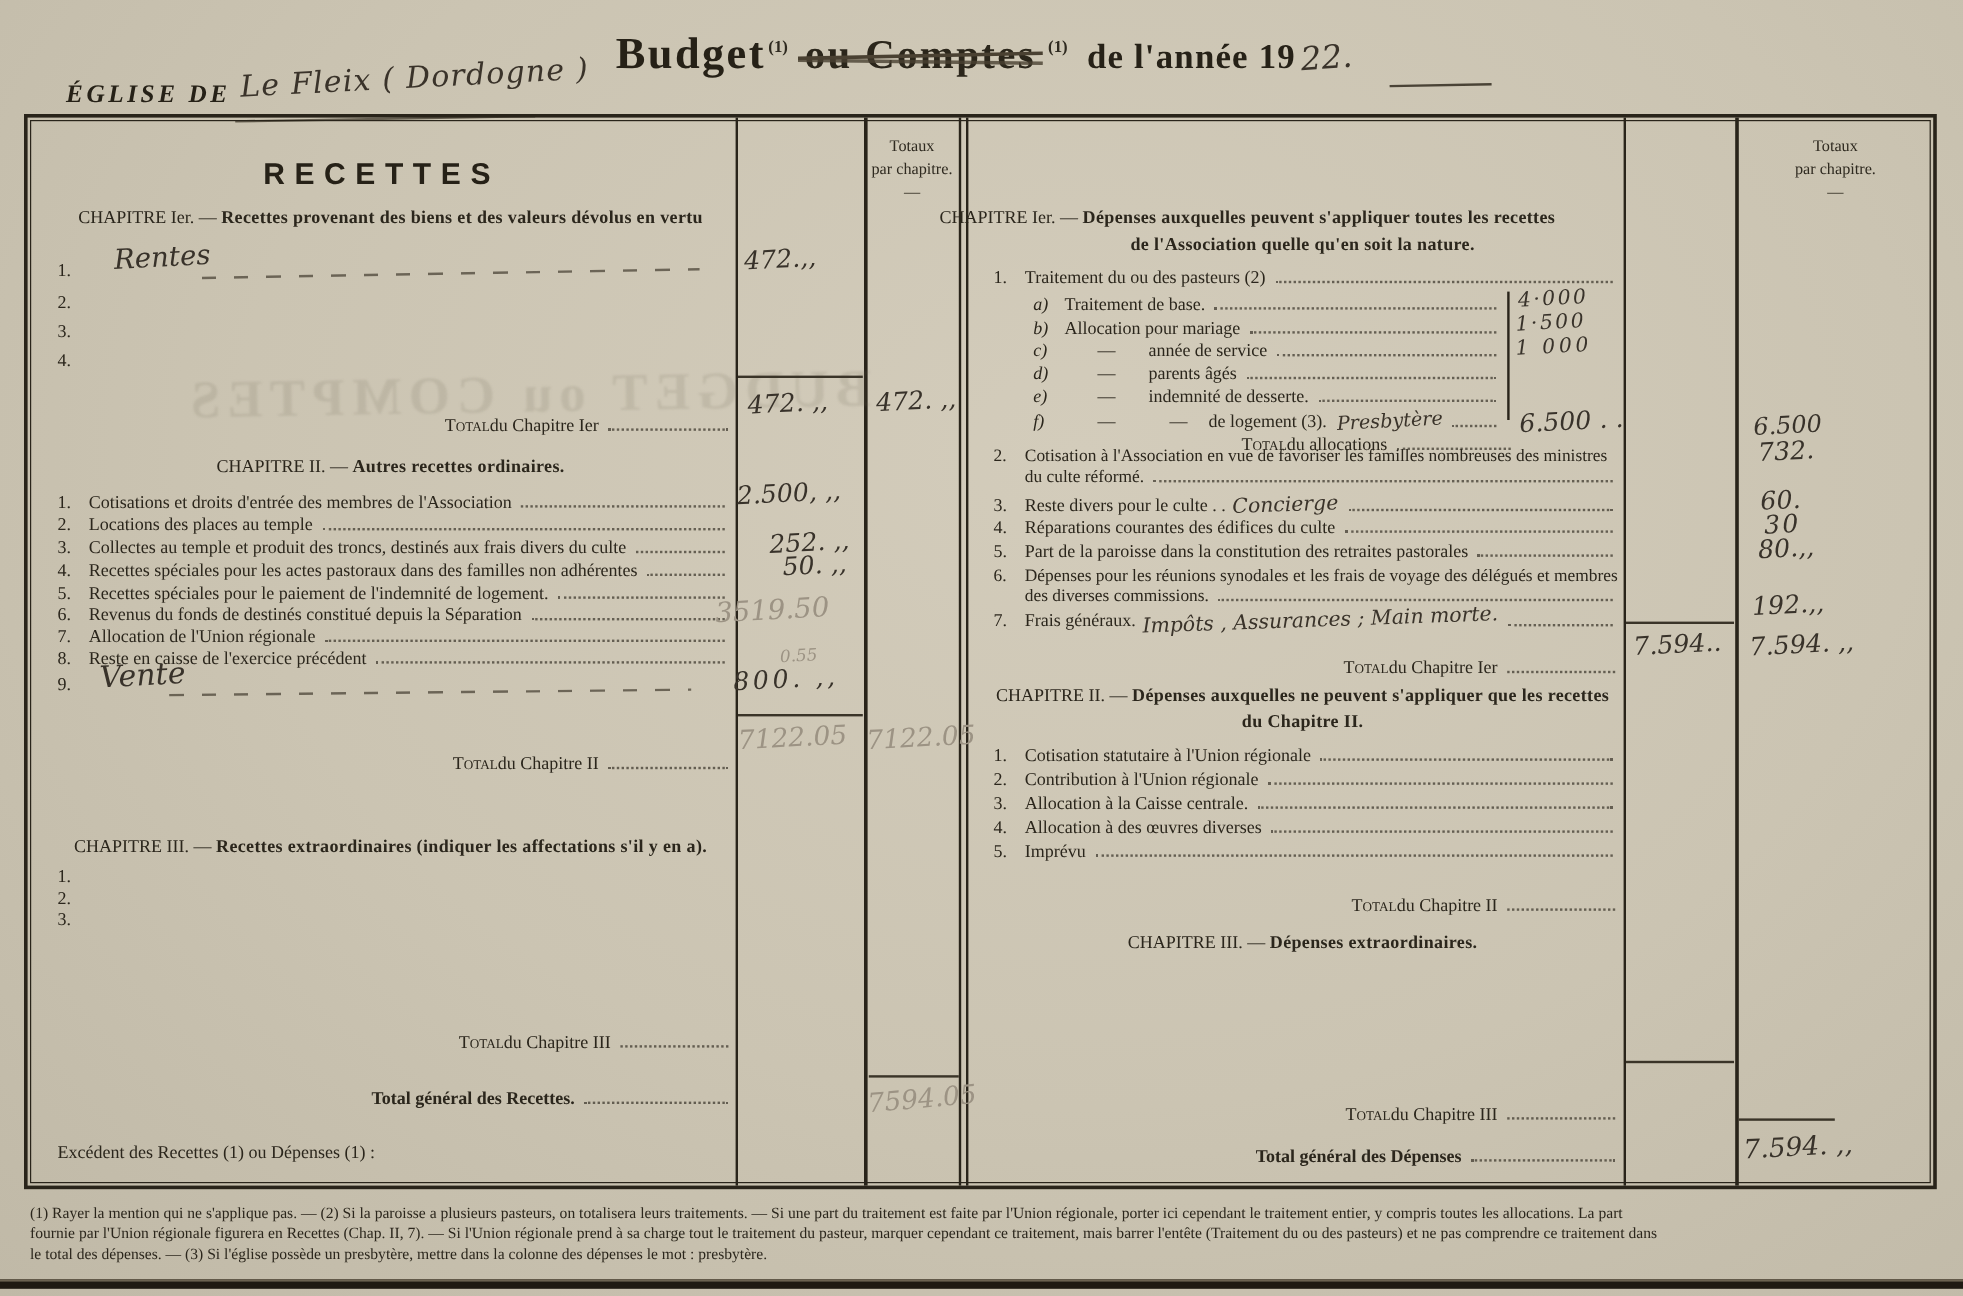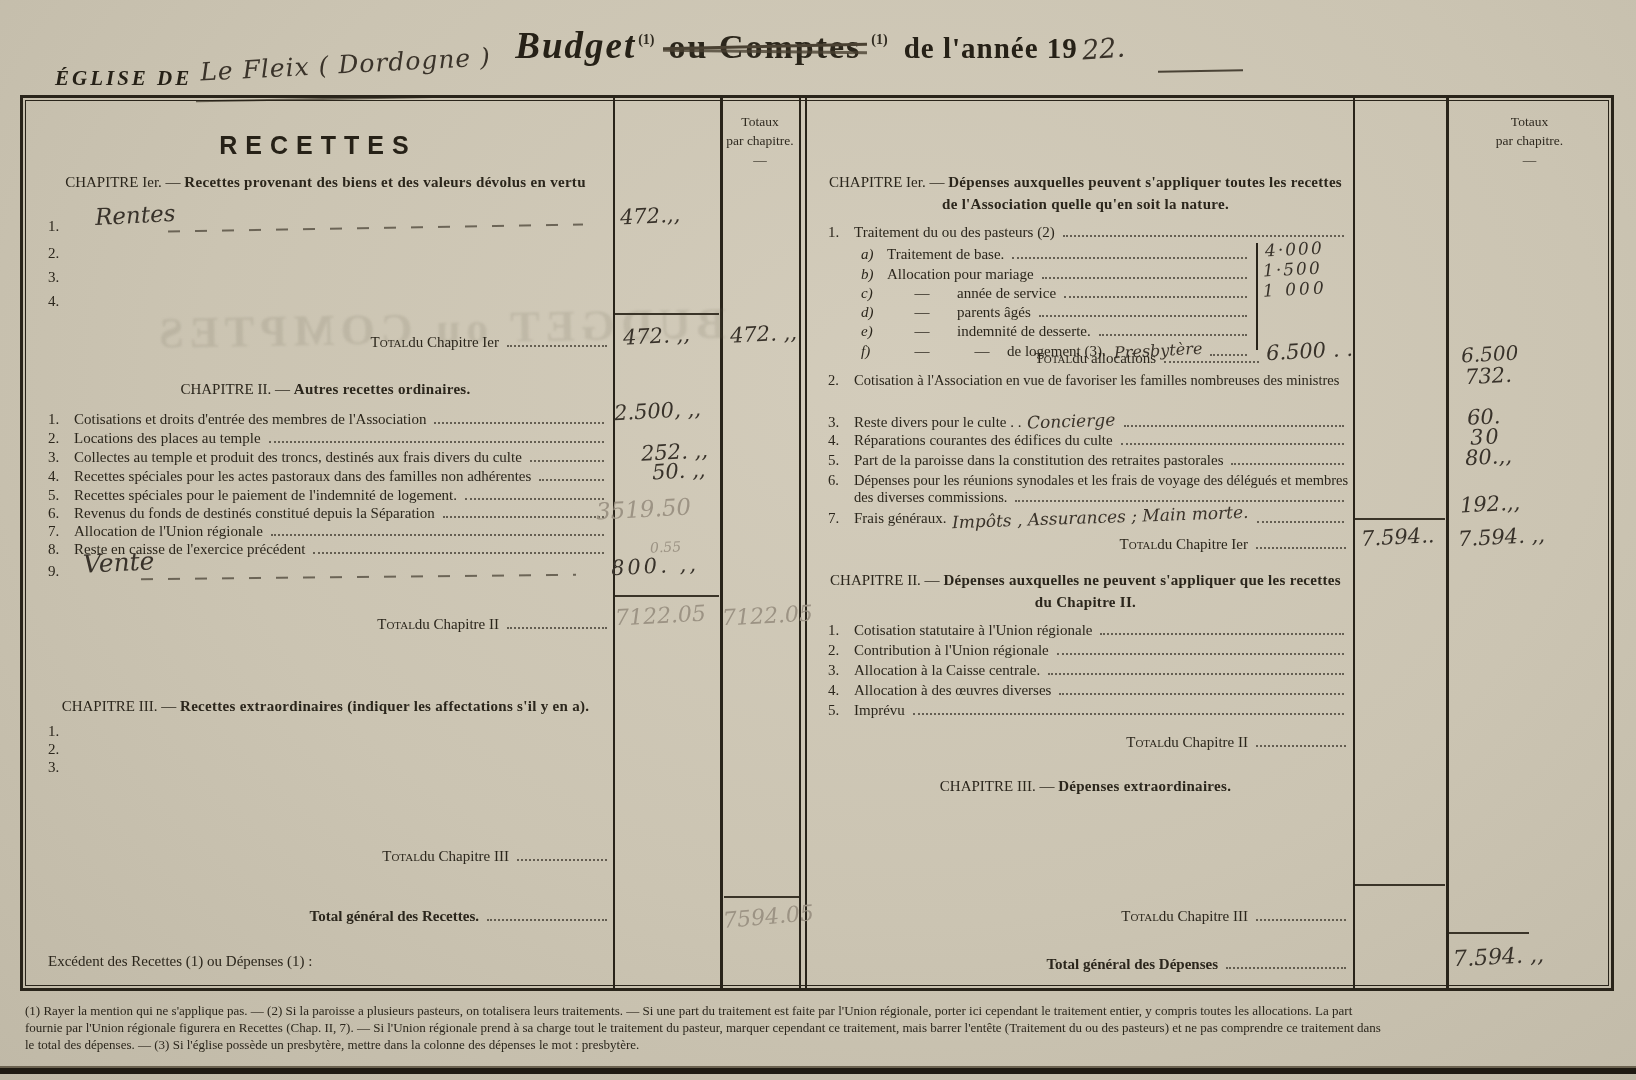--- a/index.html
+++ b/index.html
@@ -3,21 +3,21 @@
 <meta charset="utf-8">
 <style>
   html,body{margin:0;padding:0;}
   body{
     width:1636px;height:1080px;overflow:hidden;position:relative;
     background:radial-gradient(ellipse at 55% 35%, #d3ccbb 0%, #cbc4b2 55%, #c0b9a7 100%);
     font-family:"Liberation Serif",serif;color:#2f2a20;
   }
   
   .title-line{position:absolute;left:340px;top:24px;width:960px;display:flex;align-items:baseline;justify-content:center;white-space:nowrap;}
-  .t-budget{font-size:37px;font-weight:bold;letter-spacing:2px;color:#262117;font-style:italic;}
+  .t-budget{font-size:37px;font-weight:bold;letter-spacing:2px;color:#262117;}
   .t-sup{font-size:14px;font-weight:bold;vertical-align:super;position:relative;top:-14px;margin:0 6px 0 2px;}
   .t-struck{font-size:34px;font-weight:bold;letter-spacing:2px;color:#2b261b;position:relative;margin:0 8px;}
   .t-struck .strike1,.t-struck .strike2{position:absolute;left:-3%;width:106%;height:3px;background:#4a4132;}
   .t-struck .strike1{top:46%;transform:rotate(-1.2deg);}
   .t-struck .strike2{top:58%;transform:rotate(0.7deg);opacity:.8;}
   .t-suffix{font-size:29px;font-weight:bold;letter-spacing:1px;margin-left:10px;color:#262117;}
   .hand{font-family:"DejaVu Serif",serif;font-style:italic;color:#3a332a;}
   .t-year{font-size:27px;margin-left:4px;transform:rotate(-4deg);}
   .eglise{position:absolute;left:55px;top:66px;font-size:21px;font-weight:bold;font-style:italic;letter-spacing:3px;color:#262117;}
   .eglise-hand{position:absolute;left:200px;top:50px;font-size:25px;transform:rotate(-3deg);letter-spacing:1px;}
@@ -31,21 +31,21 @@
   
   .totaux-hdr{position:absolute;text-align:center;font-size:13.5px;line-height:19px;color:#2f2a20;}
   .big-heading{position:absolute;text-align:center;font-family:"Liberation Sans",sans-serif;font-weight:bold;font-size:25px;letter-spacing:8px;color:#262117;}
   .chap{position:absolute;text-align:center;font-size:15px;color:#2b261c;}
   .chap b{letter-spacing:.3px;}
   
   .row{position:absolute;display:flex;align-items:baseline;font-size:15px;line-height:1.15;color:#2b261c;white-space:nowrap;}
   .row .num{width:26px;flex:none;}
   .dots{flex:1;min-width:14px;border-bottom:2px dotted rgba(56,50,40,.7);margin:0 6px 3px 8px;}
   .dots-fixed{border-bottom:2px dotted rgba(56,50,40,.7);margin:0 4px 3px 8px;}
-  .sc{font-variant:small-caps;}
+  .sc{font-variant:small-caps;margin-top:13px;}
   .end{justify-content:flex-end;}
   .boldlbl{font-weight:bold;}
   
   .val{position:absolute;font-family:"DejaVu Serif",serif;font-style:italic;color:#38322a;transform:rotate(-3deg);white-space:nowrap;}
   .pencil{color:#9c9384;}
   .handline{position:absolute;height:2px;background:repeating-linear-gradient(90deg,#4b4437 0 12px,transparent 12px 27px);opacity:.75;}
   .ghost{position:absolute;transform:scaleX(-1) rotate(1deg);color:rgba(110,104,88,.16);font-weight:bold;font-size:44px;letter-spacing:6px;filter:blur(1px);font-family:"Liberation Serif",serif;white-space:nowrap;}
   
   .footnote{position:absolute;left:25px;width:1588px;font-size:13px;line-height:17px;color:#2b261c;}
   .bottom-bar{position:absolute;left:0;top:1066px;width:1636px;height:6px;background:#1f1a12;border-top:2px solid #6b6250;}
@@ -216,21 +216,21 @@
   <div class="row" style="left:25px;top:855px;width:560px;">
       <span>Excédent des Recettes (1) ou Dépenses (1) :</span>
     </div>
 
   <div class="totaux-hdr" style="left:1423px;top:14px;width:167px;">
     <div>Totaux</div>
     <div>par chapitre.</div>
     <div>—</div>
   </div>
 
-  <div class="chap" style="left:795px;top:76px;width:535px;text-align:center;">
+  <div class="chap" style="left:749px;top:76px;width:535px;text-align:center;">
     <span>CHAPITRE Ier. —</span>
     <b> </b><b>Dépenses auxquelles peuvent s'appliquer toutes les recettes</b>
   </div>
   <div class="chap" style="left:795px;top:98px;width:535px;"><b>de l'Association quelle qu'en soit la nature.</b></div>
 
   <div class="row" style="left:805px;top:126px;width:522px;">
     <span class="num">1.</span>
       <span>Traitement du ou des pasteurs (2)</span>
       <span class="dots"></span>
   </div>
@@ -281,20 +281,24 @@
       <span> du allocations</span>
       <span class="dots-fixed" style="width:95px;"></span>
   </div>
   <div class="val" style="left:1243px;top:241px;font-size:21px;">6.500 . .</div>
   <div class="val" style="left:1438px;top:244px;font-size:20px;">6.500</div>
 
   <div class="row" style="left:805px;top:274px;width:522px;font-size:14.5px;">
       <span class="num">2.</span>
       <span>Cotisation à l'Association en vue de favoriser les familles nombreuses des ministres</span>
     </div>
+  <div class="row" style="left:831px;top:292px;width:496px;font-size:14.5px;">
+      <span>du culte réformé.</span>
+      <span class="dots"></span>
+    </div>
   <div class="val" style="left:1442px;top:266px;font-size:21px;">732.</div>
 
   <div class="row" style="left:805px;top:314px;width:522px;">
     <span class="num">3.</span>
       <span>Reste divers pour le culte . .</span>
     <span class="hand" style="font-size:17px;margin-left:6px;transform:rotate(-2deg);">Concierge</span>
       <span class="dots"></span>
   </div>
   <div class="val" style="left:1444px;top:307px;font-size:21px;">60.</div>
 

